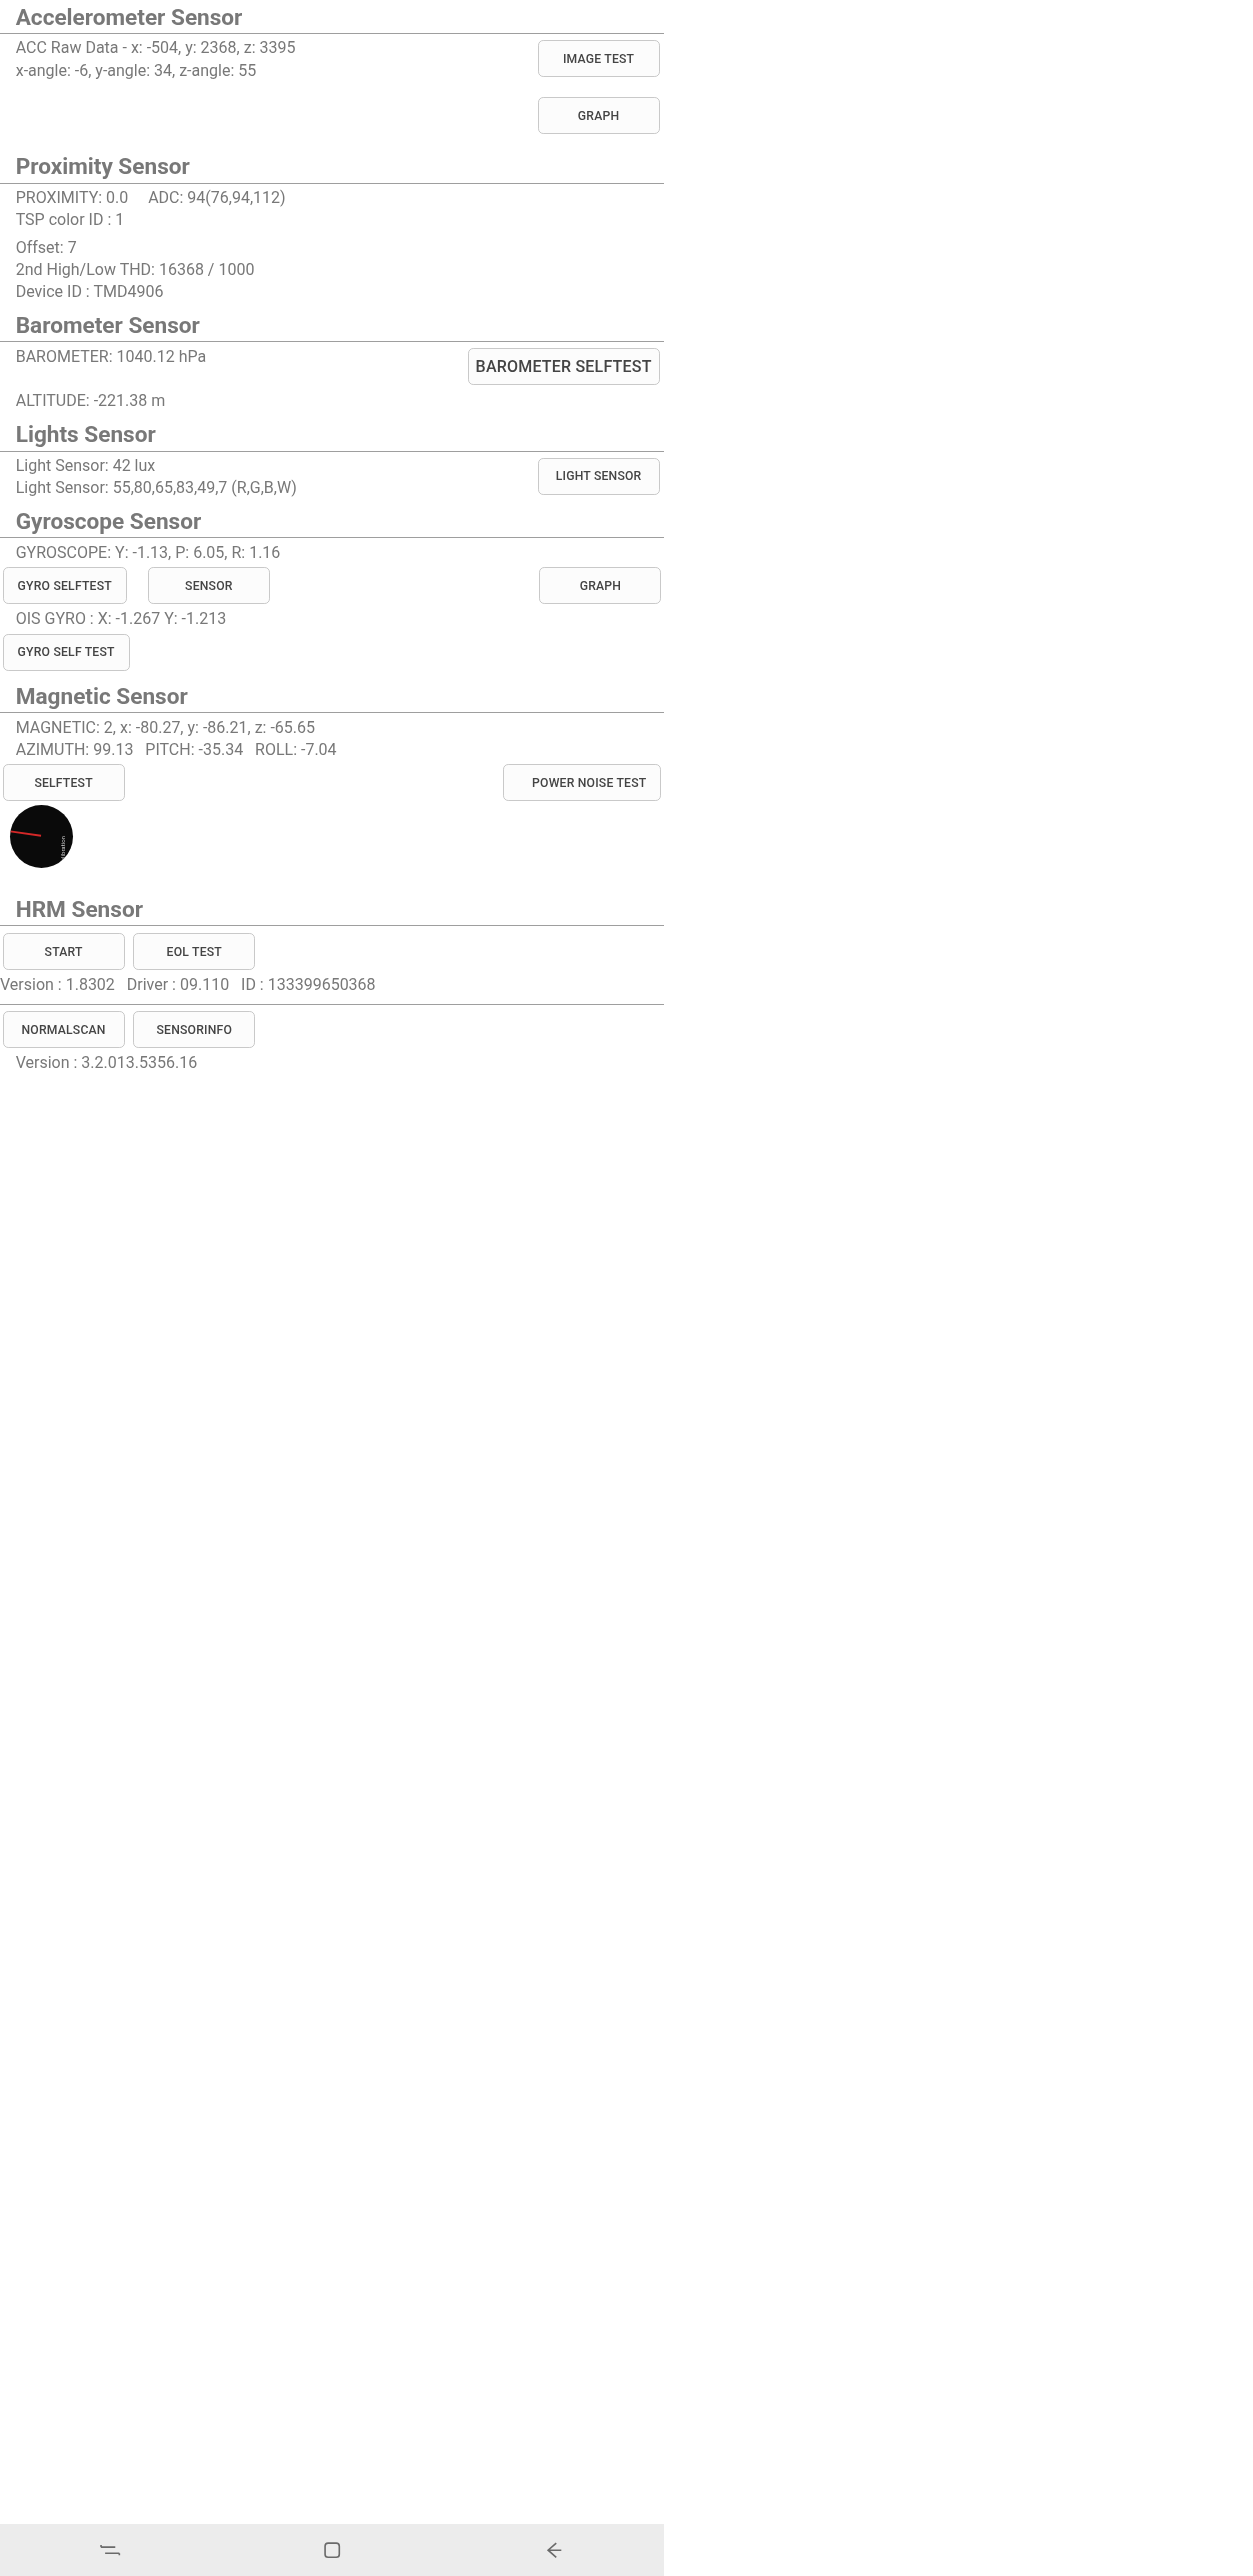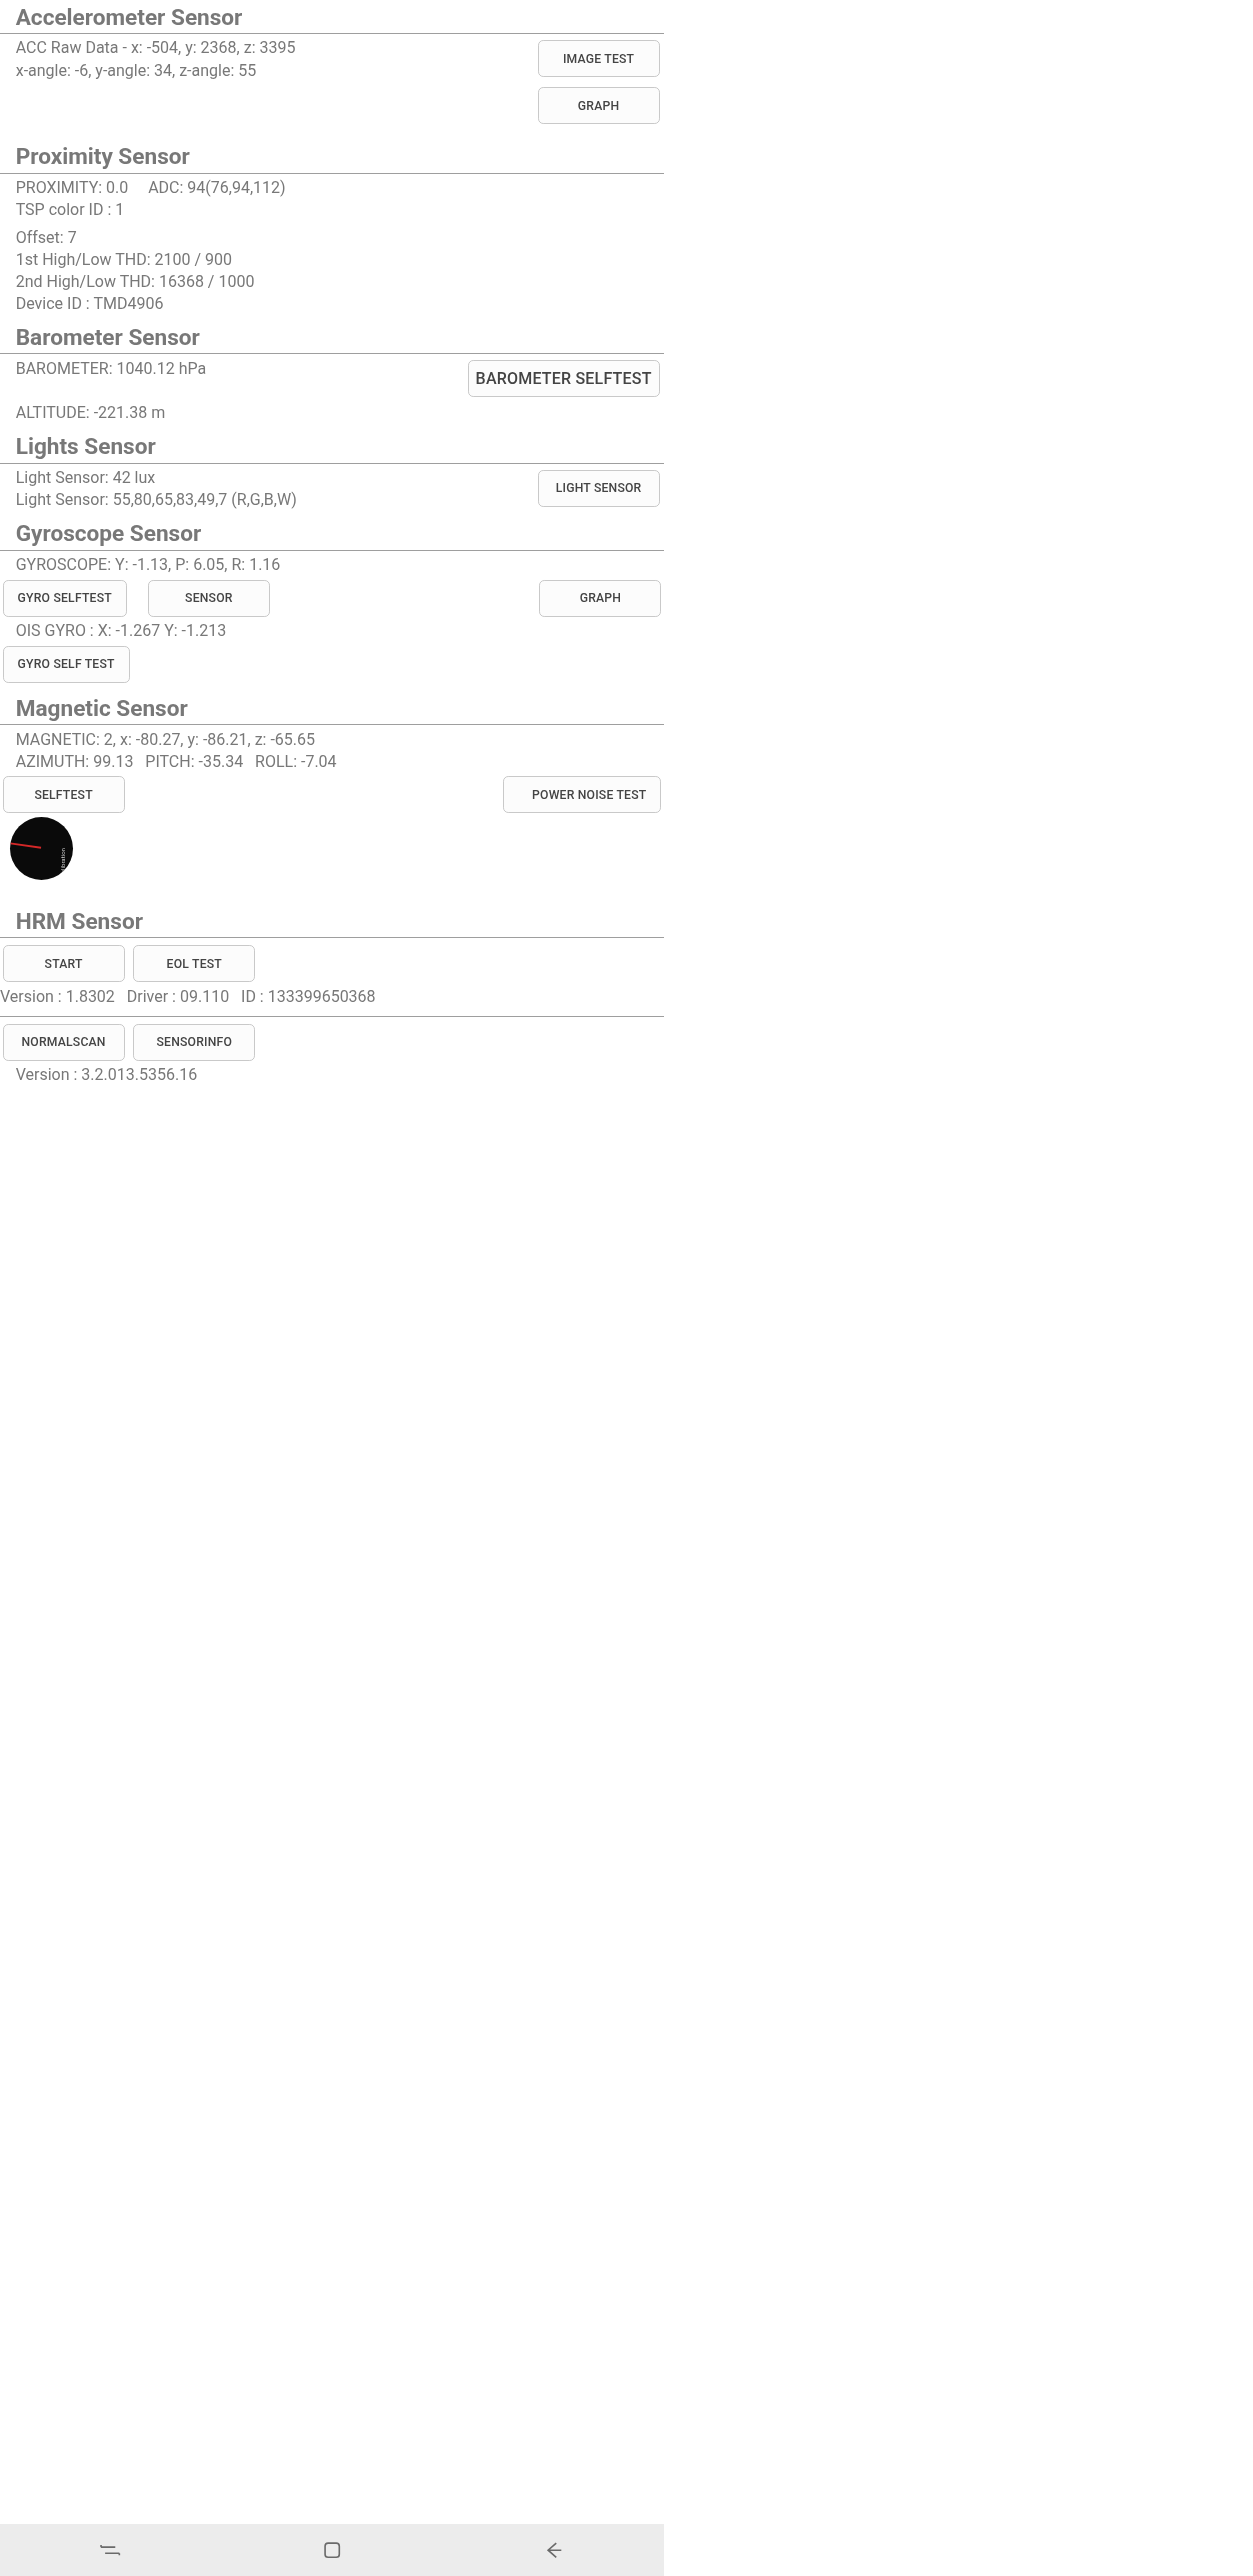--- a/index.html
+++ b/index.html
@@ -23,21 +23,21 @@
     font-size: 16px;
     color: #787878;
     padding: 0 15.7px;
     line-height: 1.38;
   }
   .row { display: flex; align-items: flex-start; }
   .col { flex: 1; }
   .btn-col {
     display: flex;
     flex-direction: column;
-    gap: 10px;
+    gap: 20px;
     padding-right: 4.4px;
     padding-top: 2.6px;
   }
   .btn {
     display: inline-flex;
     align-items: center;
     justify-content: center;
     height: 37px;
     padding: 0 14px;
     border: 0.9px solid #c9c9c9;
@@ -125,21 +125,20 @@
   <div class="spacer-md"></div>
 </div>
 
 <div class="section">
   <div class="section-title">Proximity Sensor</div>
   <div class="hr"></div>
   <div class="body-line">PROXIMITY: 0.0&nbsp;&nbsp;&nbsp;&nbsp;&nbsp;ADC: 94(76,94,112)</div>
   <div class="body-line">TSP color ID : 1</div>
   <div class="spacer-sm"></div>
   <div class="body-line">Offset: 7</div>
-  <div class="body-line">1st High/Low THD: 2100 / 900</div>
   <div class="body-line">2nd High/Low THD: 16368 / 1000</div>
   <div class="body-line">Device ID : TMD4906</div>
   <div class="spacer-sm"></div>
 </div>
 
 <div class="section">
   <div class="section-title">Barometer Sensor</div>
   <div class="hr"></div>
   <div class="row">
     <div class="col">

